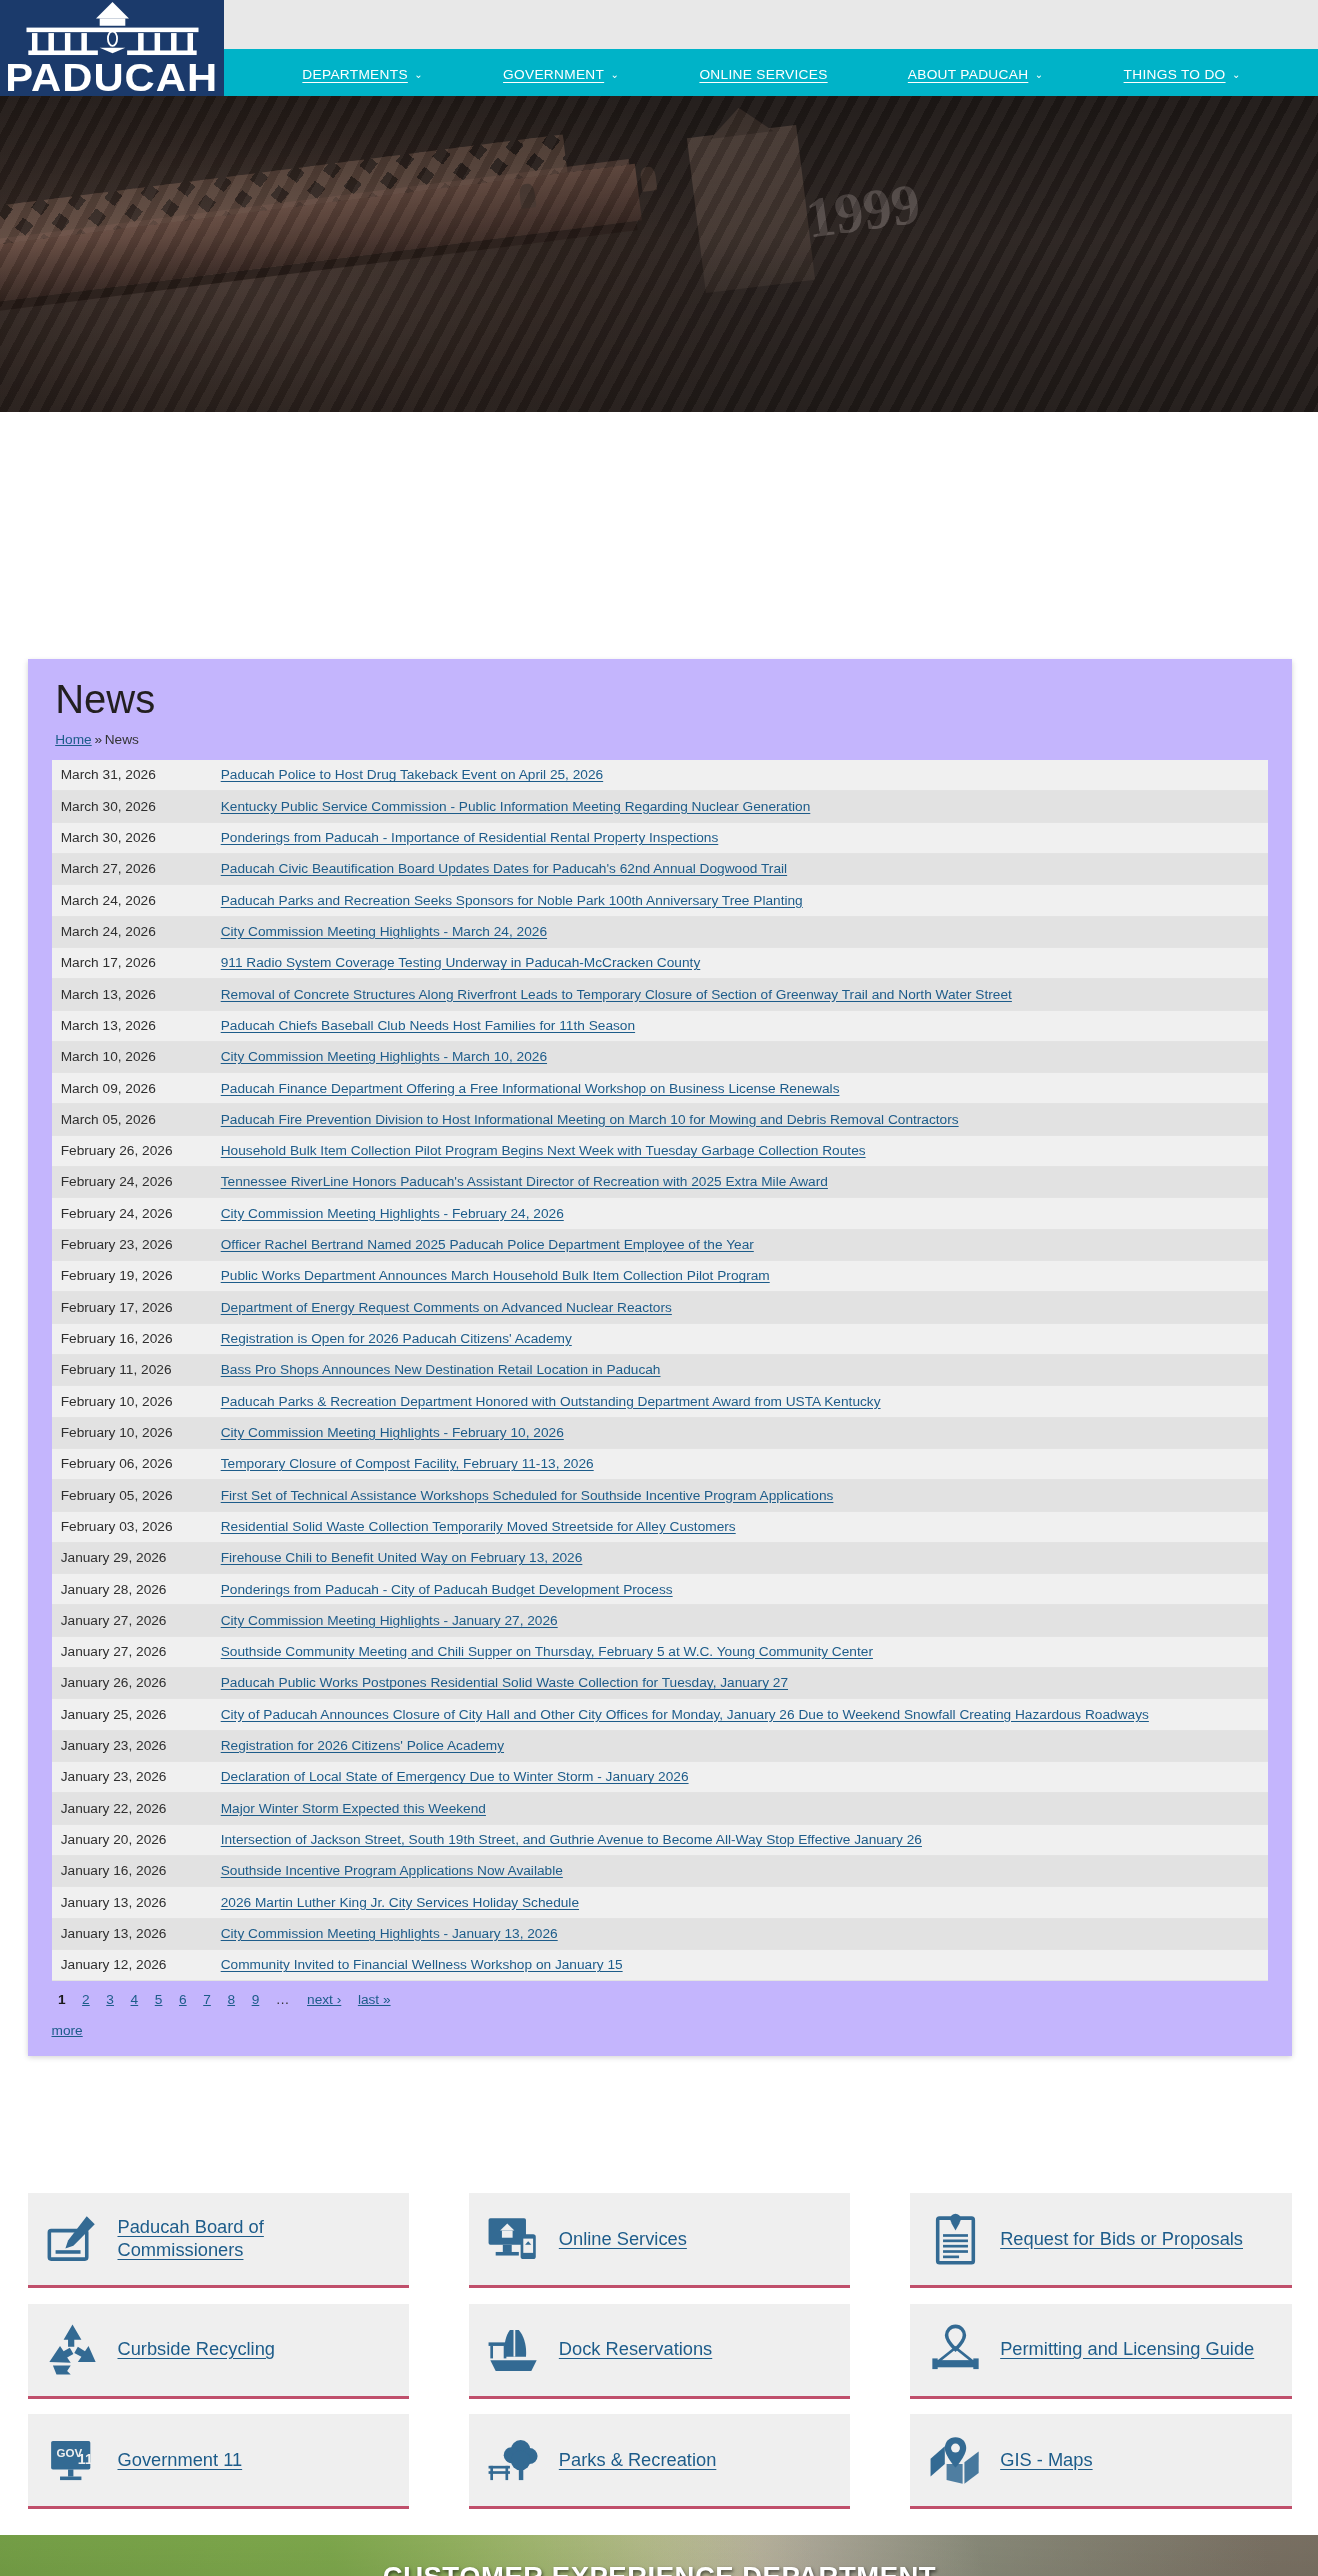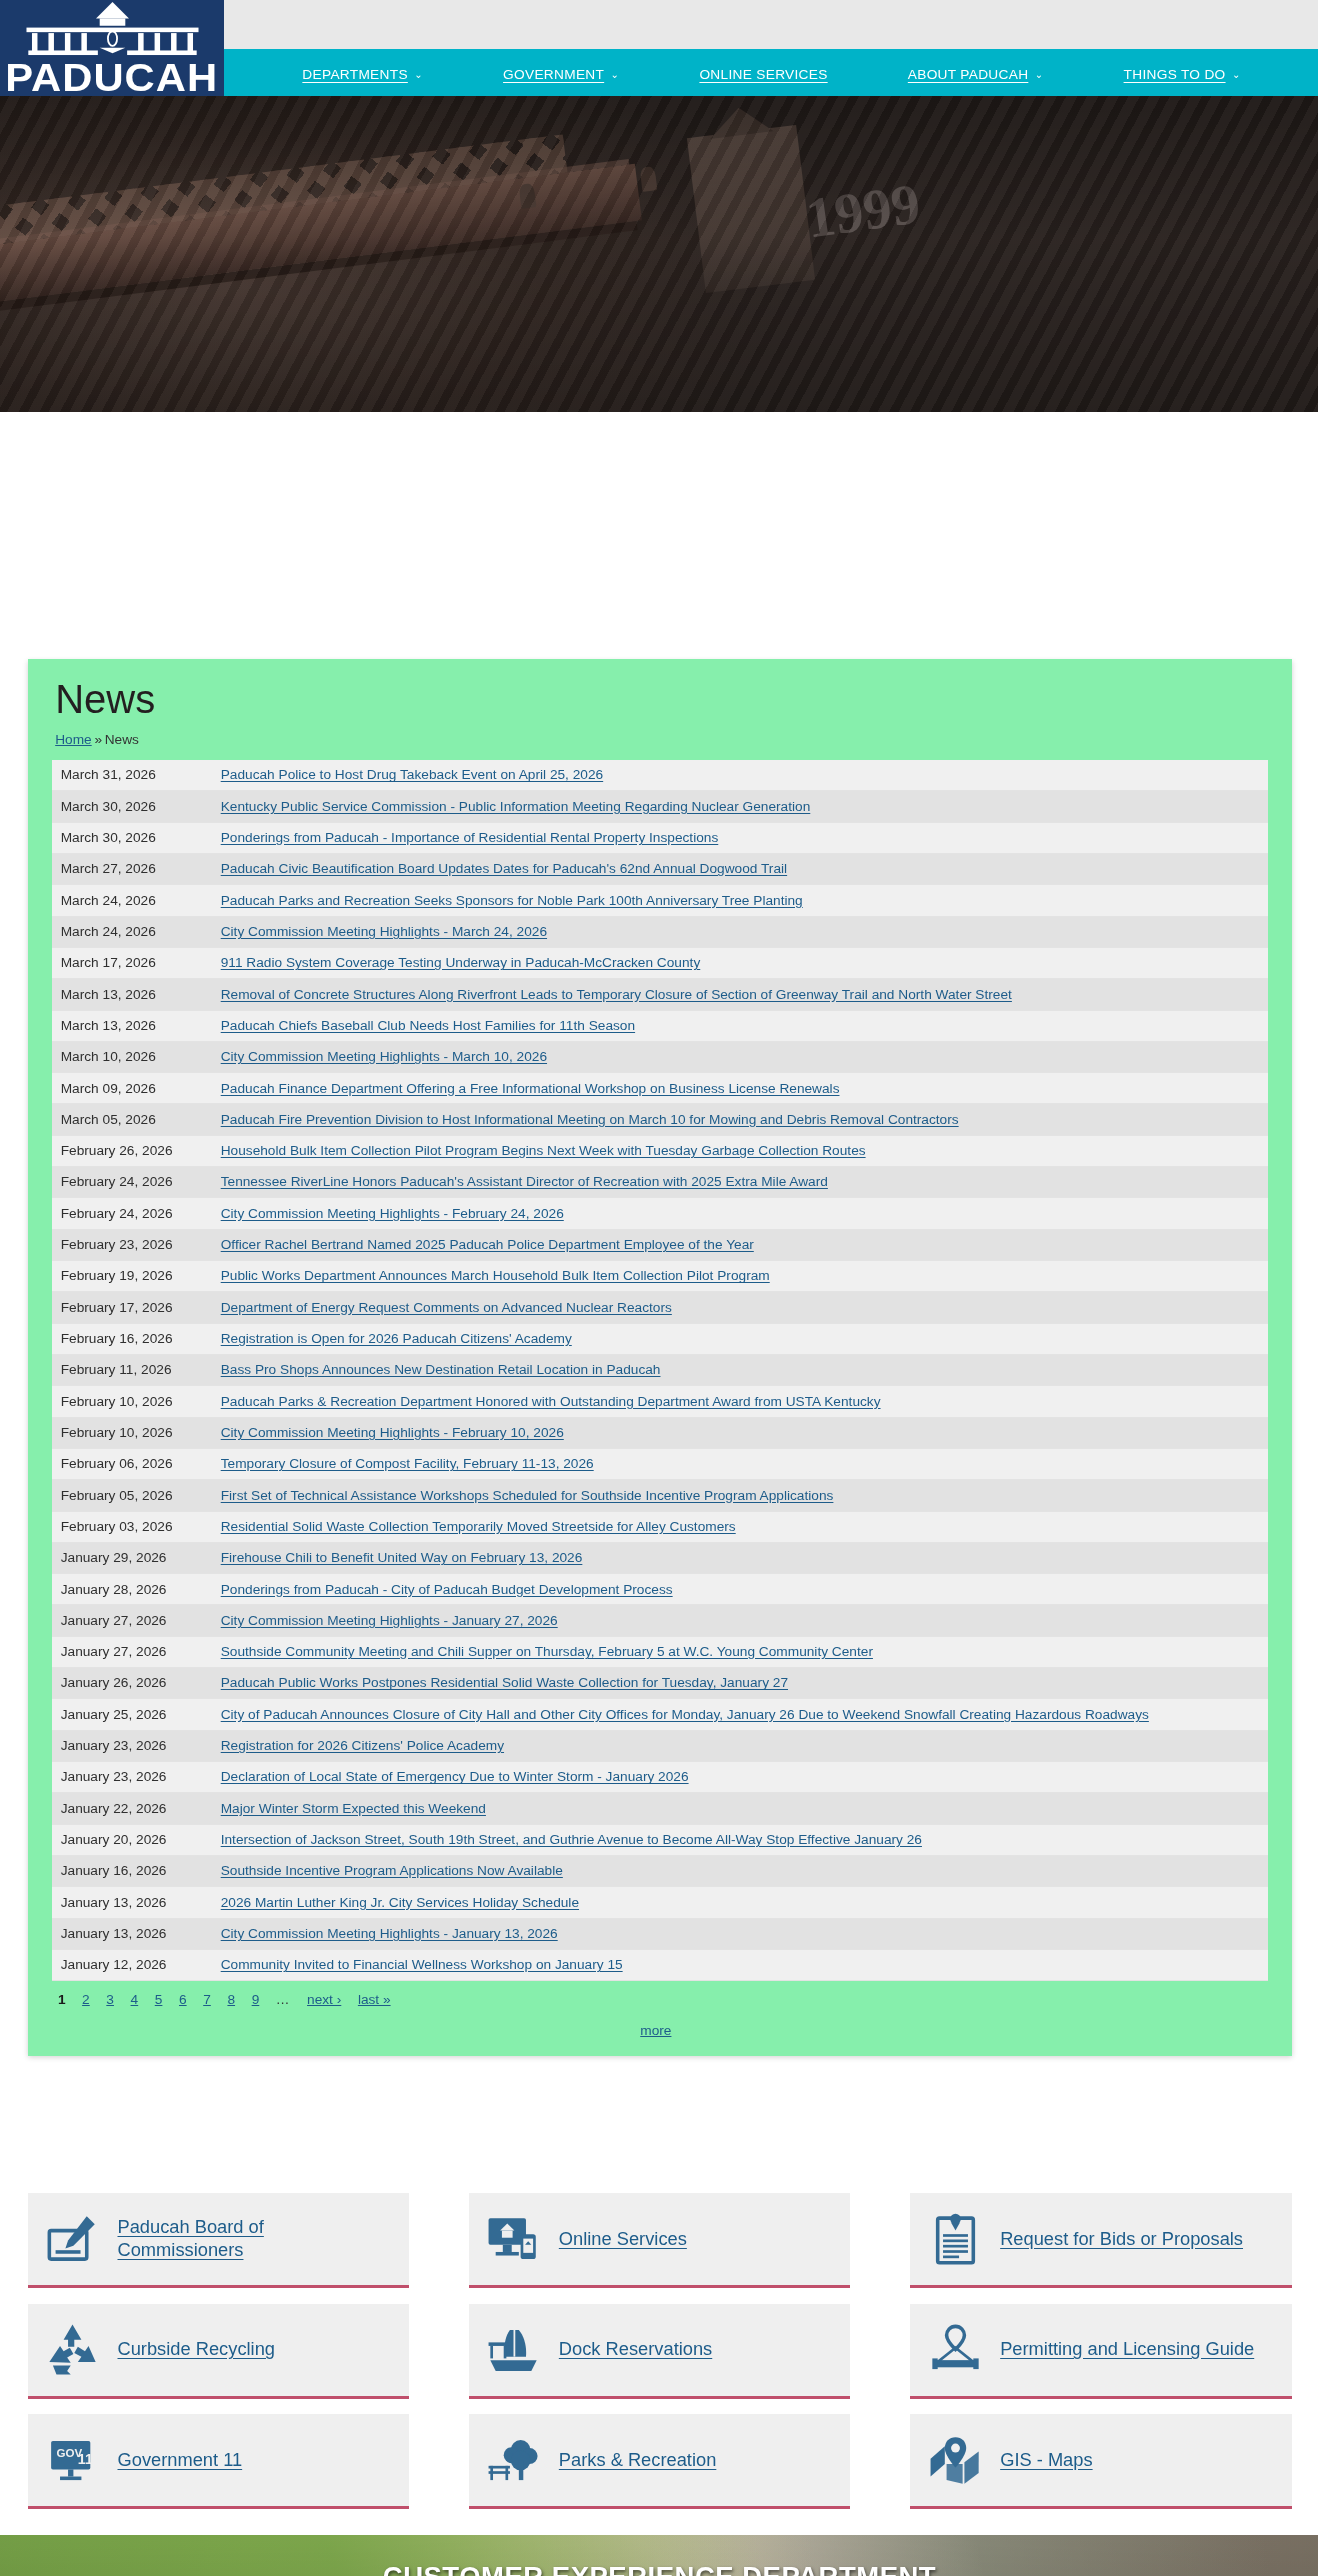--- a/index.html
+++ b/index.html
@@ -84,21 +84,21 @@
     position:absolute; left:806px; top:82px; color:rgba(180,170,165,.35);
     font-size:57px; font-weight:bold; transform:rotate(-8deg);
     font-family:"Liberation Serif",serif;
   }
   .finial{ position:absolute; width:14.7px; height:24px; background:#4b3a32; border-radius:40% 40% 10% 10%; transform:rotate(-7deg);}
 
   
   .page-wrap { position:relative; width:1319px; }
   .content-card {
     position:absolute; left:27.5px; top:247px; width:1264px;
-    background:#86efac; padding:20px 24px 14.7px 24px;
+    background:#c4b5fd; padding:20px 24px 14.7px 24px;
     box-shadow:0 1.8px 5.5px rgba(0,0,0,.18);
     z-index:5;
   }
   h1.page-title {
     font-family:"Liberation Sans Narrow","Liberation Sans",sans-serif;
     font-size:40px; font-weight:normal; color:#231f20; margin:0 0 13px 3.7px; line-height:1;
   }
   .breadcrumb { font-size:13.7px; color:#333; margin:0 0 13px 3.7px;
     font-family:"Liberation Sans Narrow","Liberation Sans",sans-serif; }
   .breadcrumb a { color:#1d5c8a; text-decoration:underline; }
@@ -117,21 +117,21 @@
   td.news-link a {
     color:#1d5c8a; text-decoration:underline; text-underline-offset:1.8px;
   }
   .pager {
     text-align:left; padding:11px 7.3px 5.5px 0; font-size:13.7px;
     font-family:"Liberation Sans Narrow","Liberation Sans",sans-serif;
   }
   .pager .pg { margin:0 6.4px; color:#1d5c8a; text-decoration:underline; }
   .pager .pg.current { color:#1a1a1a; text-decoration:none; font-weight:bold; }
   .pager .pg.ellipsis { color:#333; text-decoration:none; letter-spacing:0.9px;}
-  .more-row { text-align:center; padding:9.2px 7.3px 3.7px 0; }
+  .more-row { text-align:left; padding:9.2px 7.3px 3.7px 0; }
   .more-row a { color:#1d5c8a; text-decoration:underline; font-size:13.7px;
     font-family:"Liberation Sans Narrow","Liberation Sans",sans-serif; }
 
   
   .quicklinks {
     position:absolute; left:27.5px; top:1781px; width:1264px;
     display:grid; grid-template-columns:repeat(3,1fr); column-gap:60px; row-gap:15.6px;
   }
   .ql-card {
     background:#efefef; border-bottom:3.7px solid #c04f6b;

